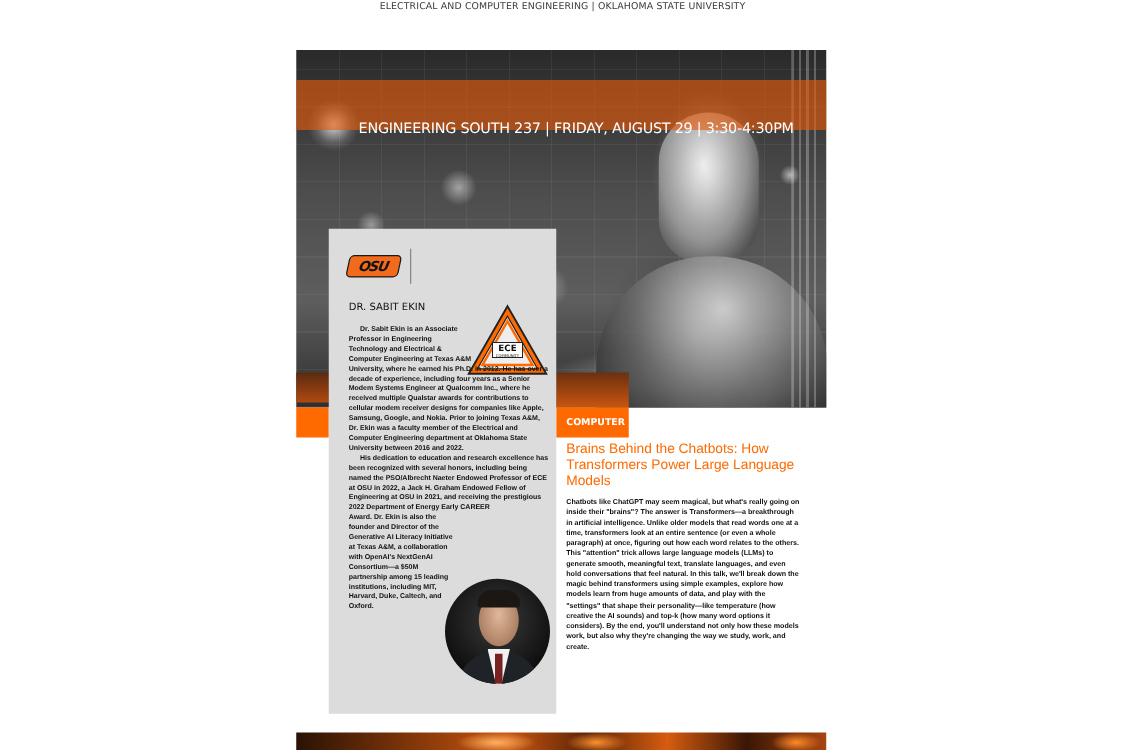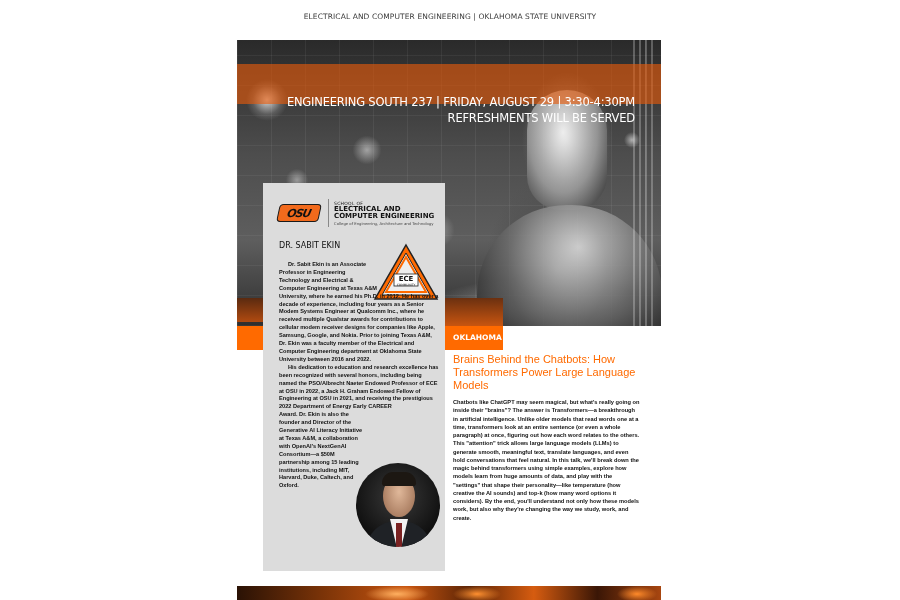--- a/index.html
+++ b/index.html
@@ -1,20 +1,20 @@
 <!DOCTYPE html>
 <html><head>
   <meta charset="utf-8">
   <style>
     * { box-sizing: border-box; margin: 0; padding: 0; }
     html, body { width: 900px; height: 600px; overflow: hidden; background: #ffffff; }
     body { position: relative; font-family: "Liberation Sans", sans-serif; }
 
     .top-header {
-      position: absolute; left: 0; top: 12px; width: 900px;
+      position: absolute; left: 0; top: 0; width: 900px;
       text-align: center; font-size: 7.5px; color: #3a3a3a; letter-spacing: 0.1px;
       font-family: "DejaVu Sans", sans-serif;
     }
 
     .hero {
       position: absolute; left: 237px; top: 40px; width: 424px; height: 286px;
       overflow: hidden;
       background:
         radial-gradient(ellipse 60px 90px at 330px 100px, rgba(235,235,235,0.95), rgba(120,120,120,0.6) 45%, transparent 75%),
         radial-gradient(ellipse 90px 120px at 320px 230px, rgba(200,200,200,0.85), rgba(80,80,80,0.6) 55%, transparent 80%),
@@ -163,38 +163,31 @@
 <div class="hero">
   <div class="hero-grid"></div>
   <div class="hero-head"></div>
   <div class="hero-body"></div>
   <div class="hero-bars"></div>
 </div>
 
 <div class="event-band"></div>
 <div class="event-text">
   <div>ENGINEERING SOUTH 237 | FRIDAY, AUGUST 29 | 3:30-4:30PM</div>
-  <div>REFRESHMENTS WILL BE SERVED</div>
 </div>
 
 <div class="hero-orange-left"></div>
 <div class="hero-orange-mid"></div>
 <div class="orange-bar-left"></div>
-<div class="abstract-tag">OKLAHOMA</div>
+<div class="abstract-tag">COMPUTER</div>
 
 <div class="bio-card">
   <div class="logo-row">
     <div class="osu-logo">OSU</div>
     <div class="logo-divider"></div>
-    <div class="school-block">
-      <div class="school-of">SCHOOL OF</div>
-      <div class="school-name">ELECTRICAL AND</div>
-      <div class="school-name">COMPUTER ENGINEERING</div>
-      <div class="college">College of Engineering, Architecture and Technology</div>
-    </div>
   </div>
 
   <div class="bio-name">DR. SABIT EKIN</div>
 
   <svg class="ece-badge" viewBox="0 0 66 58">
     <polygon points="33,2 64,56 2,56" fill="#ff6a00" stroke="#222" stroke-width="1.5"></polygon>
     <polygon points="33,10 57,52 9,52" fill="#eeeeee" stroke="#222" stroke-width="1"></polygon>
     <polygon points="33,14 53,49 13,49" fill="none" stroke="#ff6a00" stroke-width="2"></polygon>
     <rect x="21" y="31" width="24" height="12" fill="#ffffff" stroke="#222" stroke-width="0.8"></rect>
     <text x="33" y="38" text-anchor="middle" font-size="7" font-weight="bold" fill="#111" font-family="DejaVu Sans, sans-serif">ECE</text>

